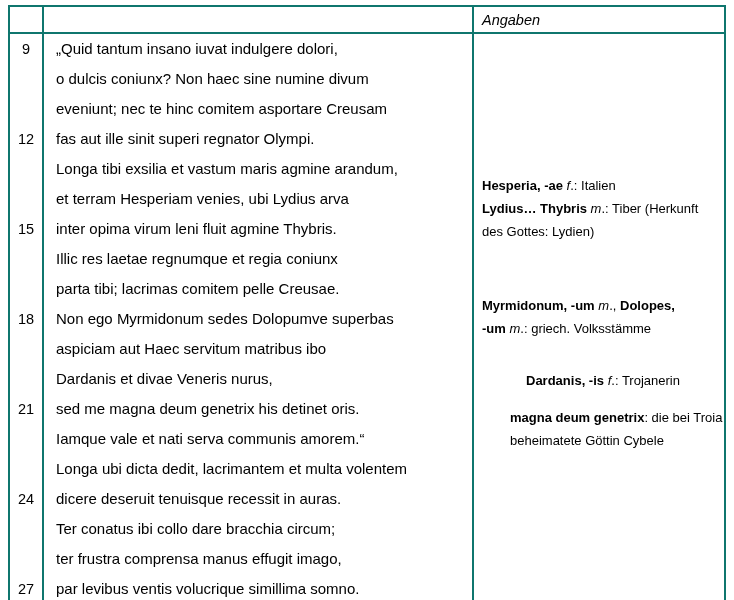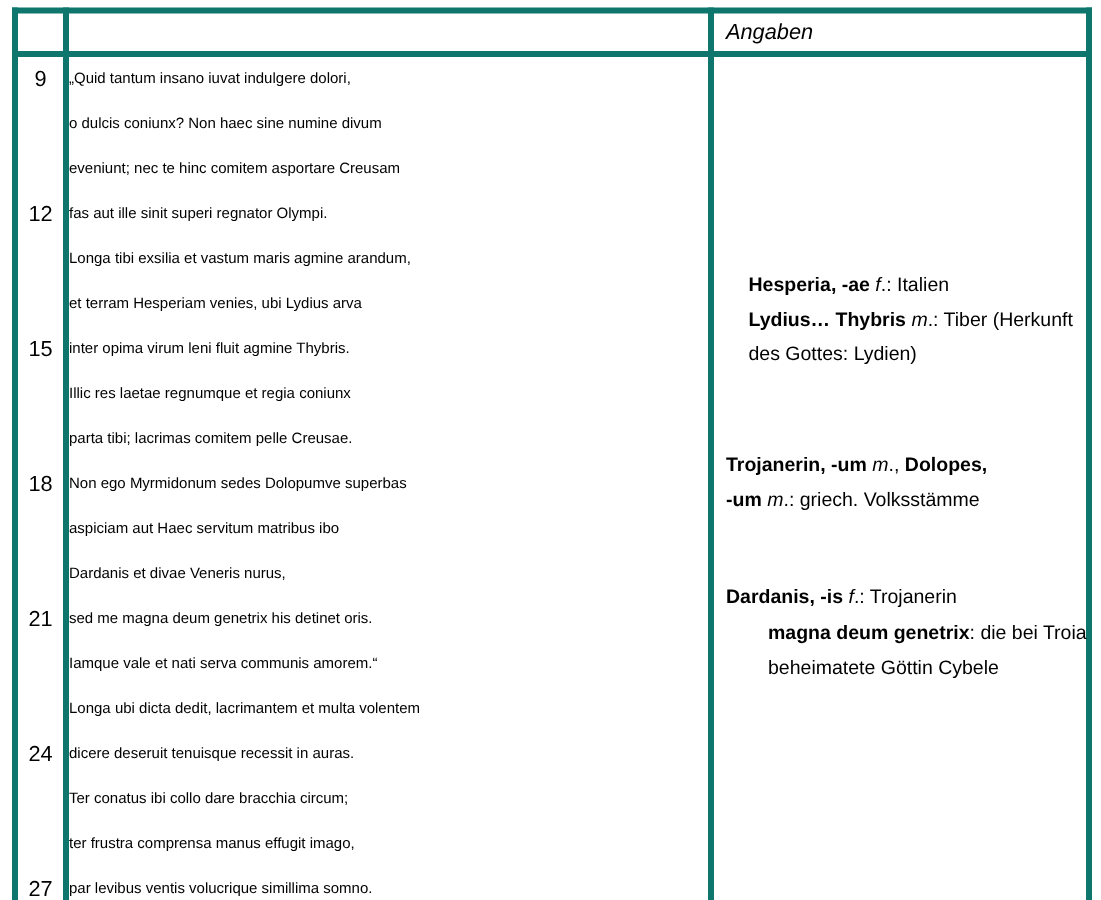--- a/index.html
+++ b/index.html
@@ -24,21 +24,21 @@
   
   .doc-table {
     position: absolute;
     left: 8px;
     top: 5px;
     width: 718px;
     border-collapse: collapse;
     table-layout: fixed;
   }
   .doc-table td {
-    border: 4px solid #0f766e;
+    border: 2px solid #0f766e;
     vertical-align: top;
     padding: 0;
   }
 
   
   col.c-num   { width: 34px;  }
   col.c-text  { width: 430px; }
   col.c-note  { width: 252px; }
 
   
@@ -72,22 +72,23 @@
     content: "\00a0";
   }
 
   
   .verse-col {
     padding: 8px 0 0 10px;
   }
   .verse-line {
     height: 30px;
     line-height: 30px;
-    font-size: 10px;
+    font-size: 15px;
     white-space: nowrap;
+    margin-left: 12px;
   }
 
   
   .note-col {
     padding: 8px 6px 0 8px;
     position: relative;
   }
   .note-block {
     position: absolute;
     left: 8px;
@@ -167,32 +168,32 @@
           <div class="verse-line">Iamque vale et nati serva communis amorem.“</div>
           <div class="verse-line">Longa ubi dicta dedit, lacrimantem et multa volentem</div>
           <div class="verse-line">dicere deseruit tenuisque recessit in auras.</div>
           <div class="verse-line">Ter conatus ibi collo dare bracchia circum;</div>
           <div class="verse-line">ter frustra comprensa manus effugit imago,</div>
           <div class="verse-line">par levibus ventis volucrique simillima somno.</div>
         </td>
 
         <td class="body-cell note-col">
 
-          <div class="note-block" style="top:140px;margin-left:15px;">
+          <div class="note-block" style="top:140px;">
             <div class="note-line"><span class="nb">Hesperia, -ae</span> <span class="ni">f</span><span>.: Italien</span></div>
             <div class="note-line"><span class="nb">Lydius… Thybris</span> <span class="ni">m</span><span>.: Tiber (Herkunft</span></div>
             <div class="note-line">des Gottes: Lydien)</div>
           </div>
 
           <div class="note-block" style="top:260px;">
-            <div class="note-line"><span class="nb">Trojanerin, -um</span> <span class="ni">m</span><span>.,</span> <span class="nb">Dolopes,</span></div>
+            <div class="note-line"><span class="nb">Myrmidonum, -um</span> <span class="ni">m</span><span>.,</span> <span class="nb">Dolopes,</span></div>
             <div class="note-line"><span class="nb">-um</span> <span class="ni">m</span><span>.: griech. Volksstämme</span></div>
           </div>
 
-          <div class="note-block" style="top:348px;">
+          <div class="note-block" style="top:335px;margin-left:44px;">
             <div class="note-line"><span class="nb">Dardanis, -is</span> <span class="ni">f</span><span>.: Trojanerin</span></div>
           </div>
 
           <div class="note-block" style="top:372px;margin-left:28px;">
             <div class="note-line"><span class="nb">magna deum genetrix</span><span>: die bei Troia</span></div>
             <div class="note-line">beheimatete Göttin Cybele</div>
           </div>
 
         </td>
       </tr>

